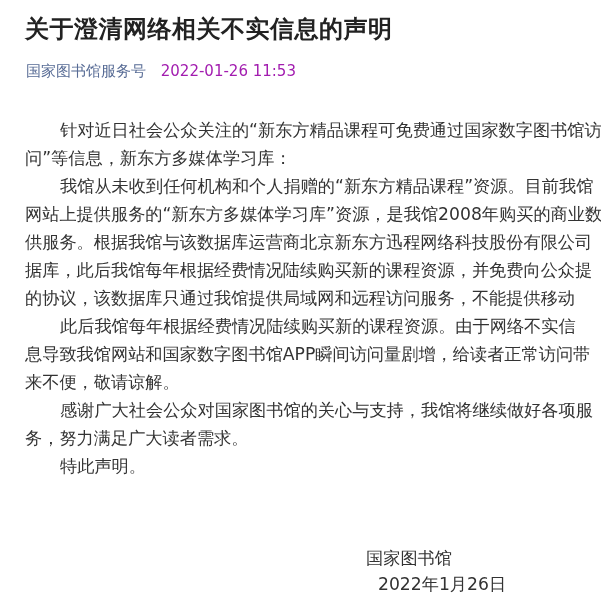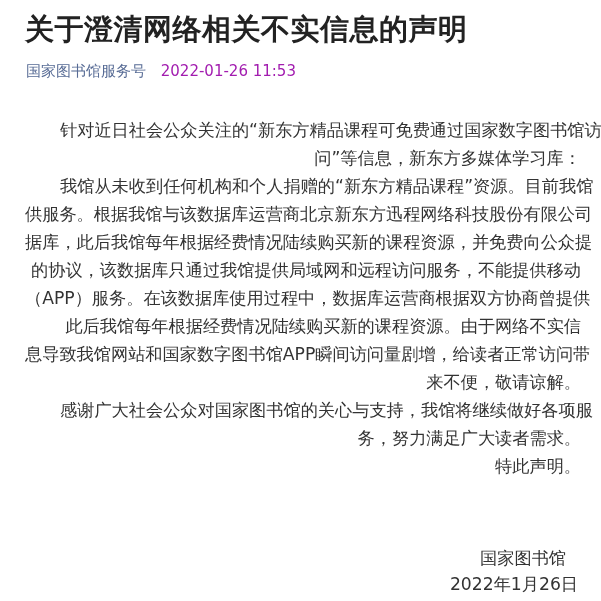--- a/index.html
+++ b/index.html
@@ -1,51 +1,51 @@
 <!DOCTYPE html>
 <html><head>
 <meta charset="utf-8">
 <style>
   html, body { margin: 0; padding: 0; background: #ffffff; }
   body { width: 601px; height: 601px; overflow: hidden; position: relative;
          font-family: "DejaVu Sans", "Liberation Sans", sans-serif; }
   .title { position: absolute; left: 25px; top: 14px; margin: 0;
-           font-size: 29px; font-weight: bold; color: #222222; line-height: 30px;
+           font-size: 24px; font-weight: bold; color: #222222; line-height: 30px;
            white-space: nowrap; letter-spacing: 0.5px; }
   .meta { position: absolute; left: 26px; top: 60px; height: 22px; line-height: 22px;
           font-size: 15px; white-space: nowrap; }
   .meta .account { color: #576b95; }
   .meta .date { color: #a21caf; margin-left: 10px; }
-  .body { position: absolute; left: 25px; top: 116px; width: 556px; text-align: right; }
+  .body { position: absolute; left: 25px; top: 116px; width: 556px; }
   .line { height: 28px; line-height: 28px; font-size: 17.2px; color: #333333;
           white-space: nowrap; overflow: visible; }
   .line.indent { padding-left: 35px; }
-  .sign { position: absolute; right: 23px; width: 200px; text-align: right;
+  .sign { position: absolute; right: 23px; width: 200px; text-align: left;
           font-size: 17.2px; color: #333333; line-height: 28px; white-space: nowrap; }
   .sign.org { top: 544px; right: 35px; }
   .sign.date { top: 570px; }
 </style>
 </head>
 <body>
 
 <h1 class="title">关于澄清网络相关不实信息的声明</h1>
 
 <div class="meta">
   <span class="account">国家图书馆服务号</span>
   <span class="date">2022-01-26 11:53</span>
 </div>
 
 <div class="body">
   <div class="line indent">针对近日社会公众关注的“新东方精品课程可免费通过国家数字图书馆访</div>
   <div class="line">问”等信息，新东方多媒体学习库：</div>
   <div class="line indent">我馆从未收到任何机构和个人捐赠的“新东方精品课程”资源。目前我馆</div>
+  <div class="line">网站上提供服务的“新东方多媒体学习库”资源，是我馆2008年购买的商业数</div>
   <div class="line">供服务。根据我馆与该数据库运营商北京新东方迅程网络科技股份有限公司</div>
   <div class="line">据库，此后我馆每年根据经费情况陆续购买新的课程资源，并免费向公众提</div>
   <div class="line">的协议，该数据库只通过我馆提供局域网和远程访问服务，不能提供移动</div>
-  <div class="line">（APP）服务。在该数据库使用过程中，数据库运营商根据双方协商曾提供</div>
   <div class="line indent">此后我馆每年根据经费情况陆续购买新的课程资源。由于网络不实信</div>
   <div class="line">息导致我馆网站和国家数字图书馆APP瞬间访问量剧增，给读者正常访问带</div>
   <div class="line">来不便，敬请谅解。</div>
   <div class="line indent">感谢广大社会公众对国家图书馆的关心与支持，我馆将继续做好各项服</div>
   <div class="line">务，努力满足广大读者需求。</div>
   <div class="line indent">特此声明。</div>
 </div>
 
 <div class="sign org">国家图书馆</div>
 <div class="sign date">2022年1月26日</div>

